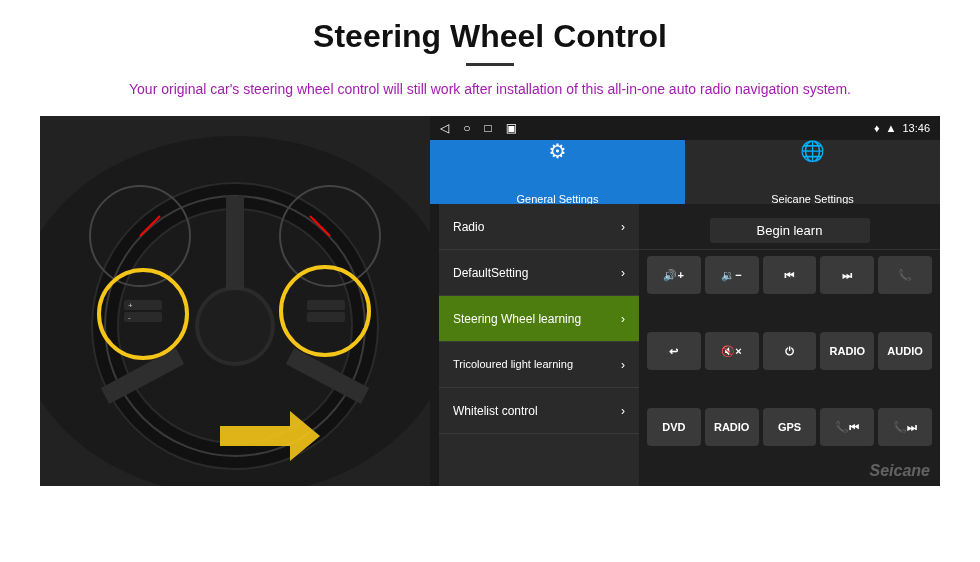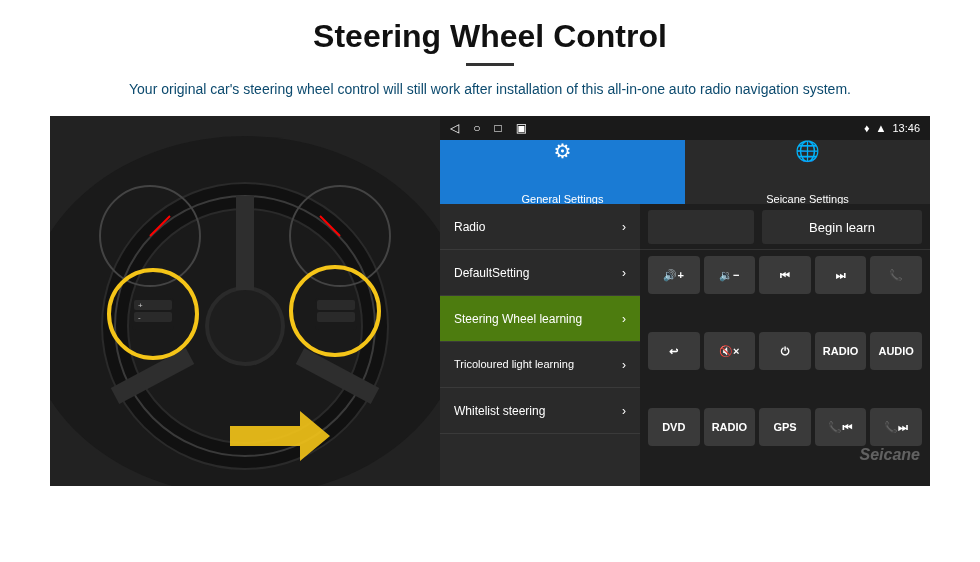--- a/index.html
+++ b/index.html
@@ -10,41 +10,41 @@
       background: #fff;
       overflow: hidden;
     }
 
     .page-container {
       width: 980px;
       height: 562px;
       display: flex;
       flex-direction: column;
       align-items: center;
-      padding: 18px 50px 0;
+      padding: 18px 40px 0;
     }
 
     .page-title {
       font-size: 32px;
       font-weight: 900;
       color: #111;
       margin-bottom: 8px;
       text-align: center;
     }
 
     .title-divider {
       width: 48px;
       height: 3px;
       background: #333;
       margin: 0 auto 12px;
     }
 
     .subtitle {
       font-size: 14px;
-      color: #0c4a6e;
+      color: #a21caf;
       text-align: right;
       line-height: 1.6;
       margin-bottom: 16px;
       max-width: 820px;
     }
 
     .content-row {
       display: flex;
       width: 100%;
       gap: 0;
@@ -142,20 +142,21 @@
       font-size: 11px;
       color: #fff;
       margin-top: 27px;
     }
 
     
     .menu-area {
       display: flex;
       flex: 1;
       overflow: hidden;
+      margin-left: 9px;
     }
 
     
     .menu-list {
       width: 200px;
       background: #2a2a2a;
       display: flex;
       flex-direction: column;
     }
 
@@ -188,25 +189,26 @@
     .right-panel {
       flex: 1;
       background: #1e1e1e;
       display: flex;
       flex-direction: column;
     }
 
     
     .begin-learn-row {
       display: flex;
-      align-items: flex-start;
+      align-items: center;
       height: 46px;
       padding: 6px 8px;
       gap: 8px;
       border-bottom: 1px solid #333;
+      flex-direction: column;
     }
 
     .begin-learn-empty {
       flex: 1;
       height: 34px;
       background: #2e2e2e;
       border-radius: 3px;
     }
 
     .begin-learn-btn {
@@ -242,21 +244,21 @@
       cursor: pointer;
       display: flex;
       align-items: center;
       justify-content: center;
       font-weight: bold;
     }
 
     
     .watermark {
       position: absolute;
-      bottom: 22px;
+      bottom: 6px;
       right: 10px;
       font-size: 16px;
       font-style: italic;
       color: rgba(255,255,255,0.3);
       font-weight: bold;
     }
   </style>
 </head>
 <body>
 
@@ -350,21 +352,21 @@
           </div>
           <div class="menu-item active">
             <span class="menu-item-label">Steering Wheel learning</span>
             <span class="menu-arrow">›</span>
           </div>
           <div class="menu-item">
             <span class="menu-item-label" style="font-size:11px">Tricoloured light learning</span>
             <span class="menu-arrow">›</span>
           </div>
           <div class="menu-item">
-            <span class="menu-item-label">Whitelist steering</span>
+            <span class="menu-item-label">Whitelist control</span>
             <span class="menu-arrow">›</span>
           </div>
         </div>
 
         <div class="right-panel">
 
           <div class="begin-learn-row">
             <div class="begin-learn-empty"></div>
             <button class="begin-learn-btn">Begin learn</button>
           </div>

